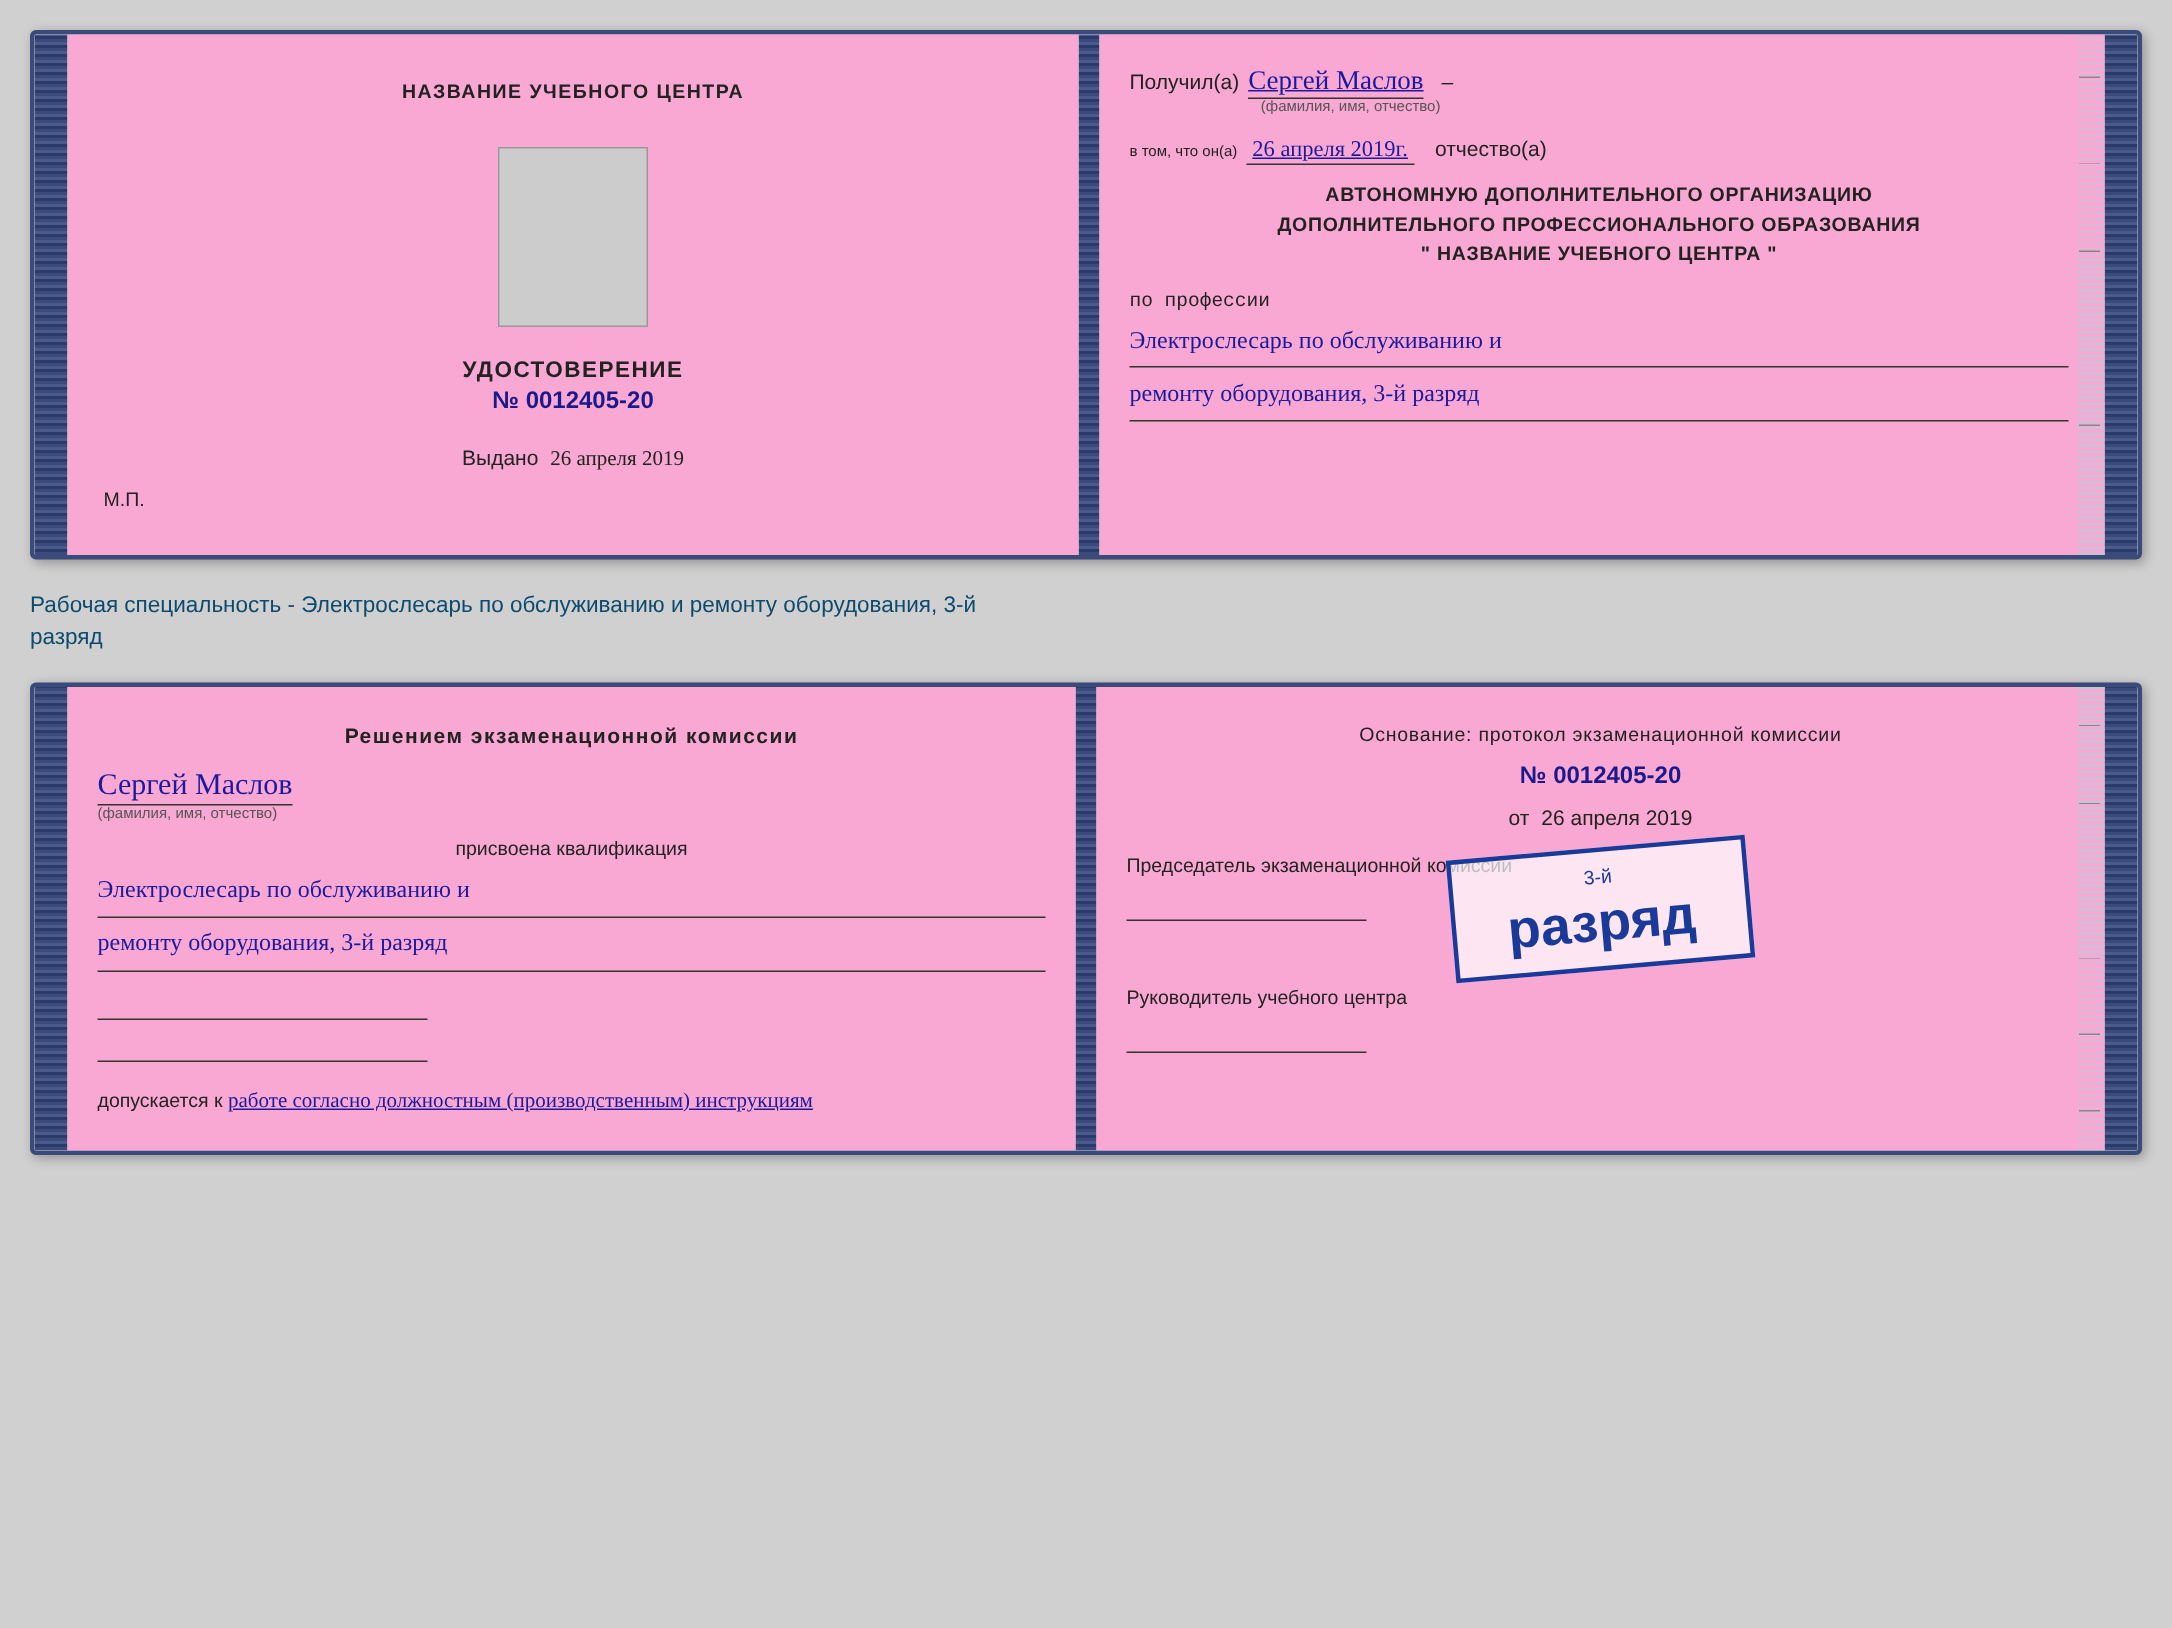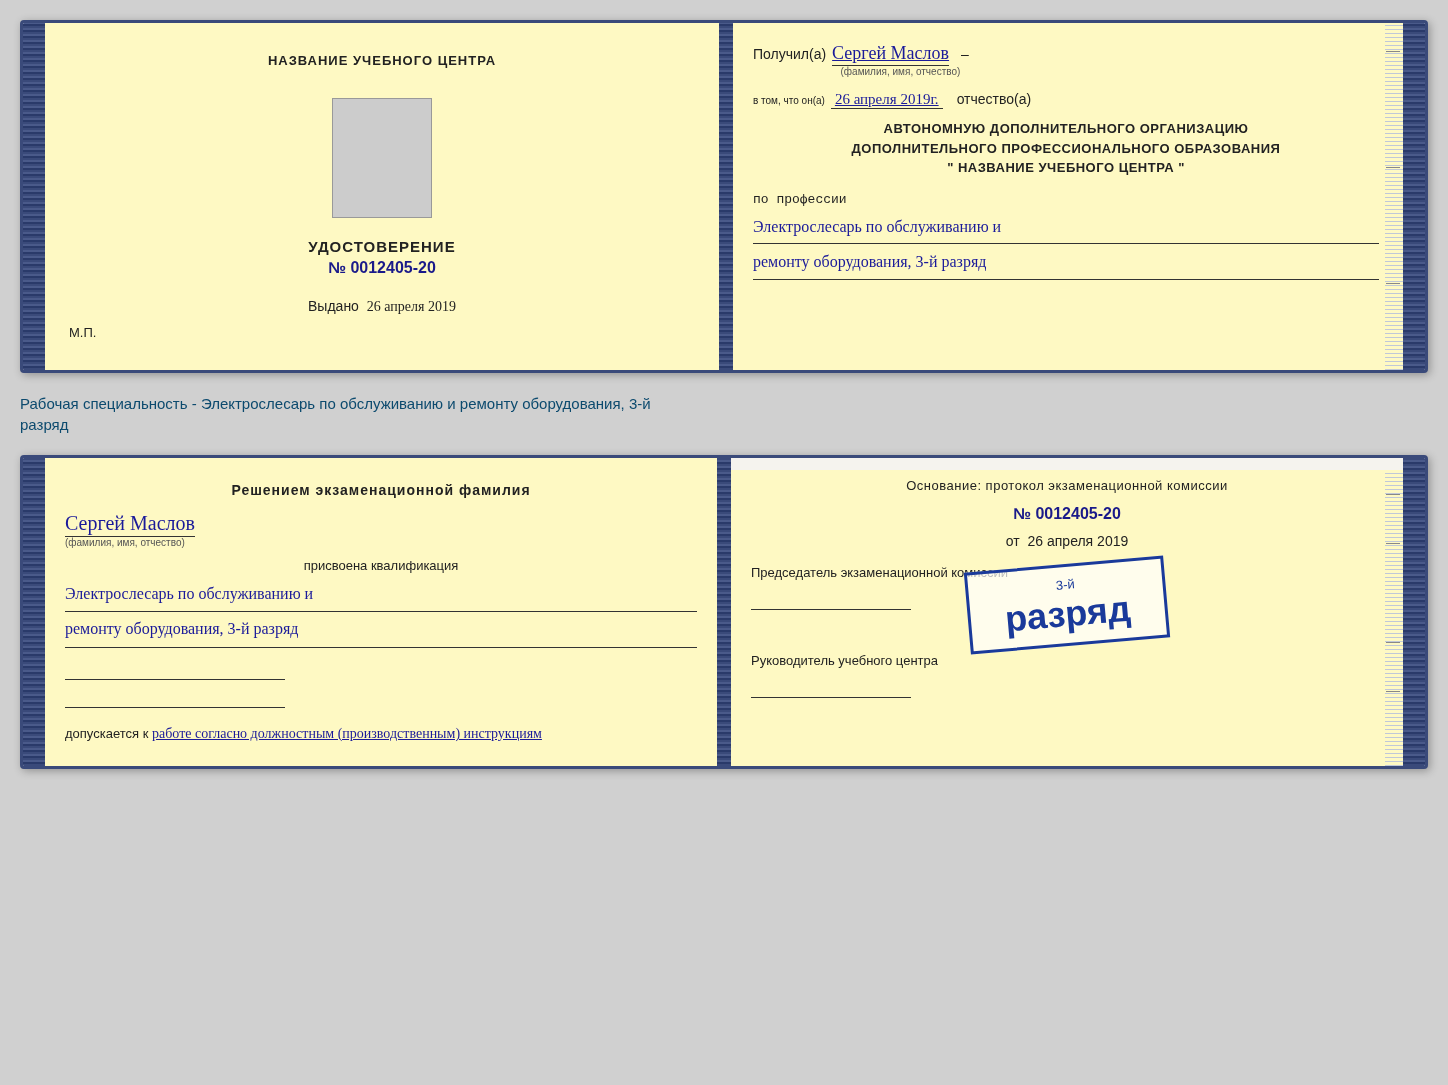--- a/index.html
+++ b/index.html
@@ -55,21 +55,21 @@
         #2a3a6a 2px, #2a3a6a 4px,
         #4a5a8a 4px, #4a5a8a 6px
       );
       flex-shrink: 0;
     }
 
     .doc-left-page, .doc-right-page {
       flex: 1;
       padding: 24px 20px;
       position: relative;
-      background: #fef9c3;
+      background: #f9a8d4;
     }
 
     
     .doc-right-page::after {
       content: '';
       position: absolute;
       right: 0;
       top: 0;
       bottom: 0;
       width: 18px;
@@ -242,22 +242,21 @@
       padding: 4px 0;
       line-height: 1.4;
     }
 
     
     .lower-card .doc-left-page {
       padding: 24px 20px;
     }
 
     .lower-card .doc-right-page {
-      padding: 8px 20px;
-      margin-top: 12px;
+      padding: 24px 20px;
     }
 
     .resheniem-title {
       font-size: 14px;
       font-family: Arial, sans-serif;
       color: #222;
       text-align: center;
       letter-spacing: 1px;
       font-weight: bold;
       margin-bottom: 14px;
@@ -483,21 +482,21 @@
   <div class="between-text">
     <span>Рабочая специальность - Электрослесарь по обслуживанию и ремонту оборудования, 3-й</span><br>
     <span>разряд</span>
   </div>
 
   <div class="document-card lower-card">
     <div class="doc-spine-left"></div>
     <div class="doc-inner">
 
       <div class="doc-left-page">
-        <div class="resheniem-title">Решением экзаменационной фамилия</div>
+        <div class="resheniem-title">Решением экзаменационной комиссии</div>
 
         <div class="fio-block">
           <span class="handwritten-fio">Сергей Маслов</span>
           <span class="fio-small" style="text-align:left; font-size:10px; color:#555;">(фамилия, имя, отчество)</span>
         </div>
 
         <div class="prisvoena-line">присвоена квалификация</div>
 
         <div class="handwritten-qual">
           <span class="qual-line">Электрослесарь по обслуживанию и</span>

